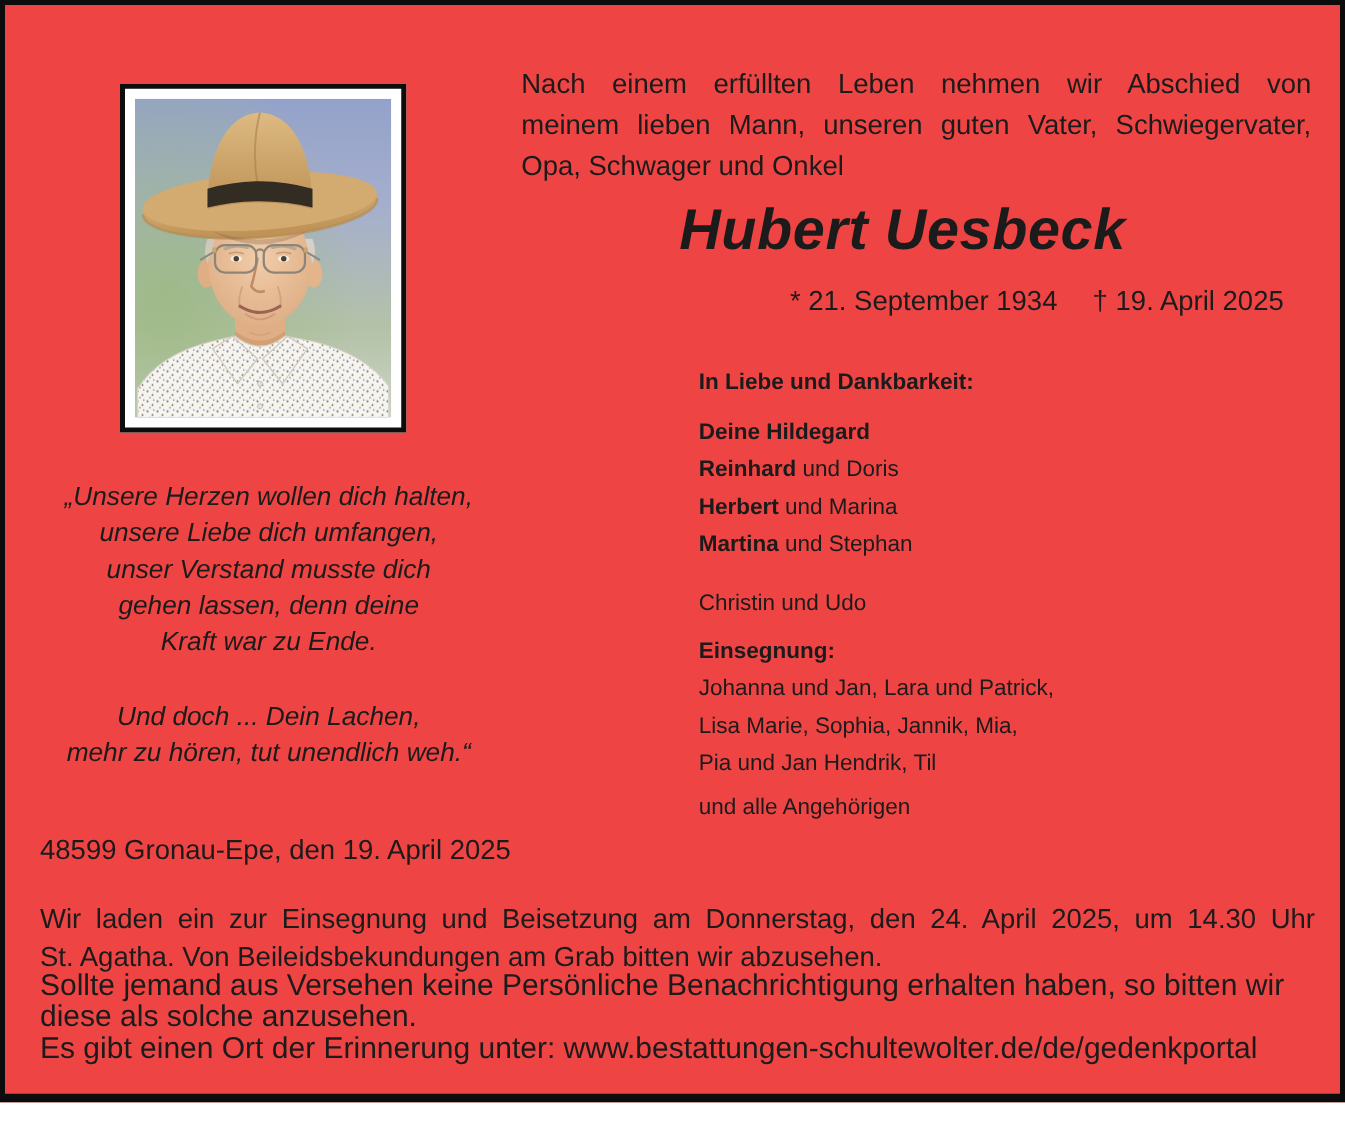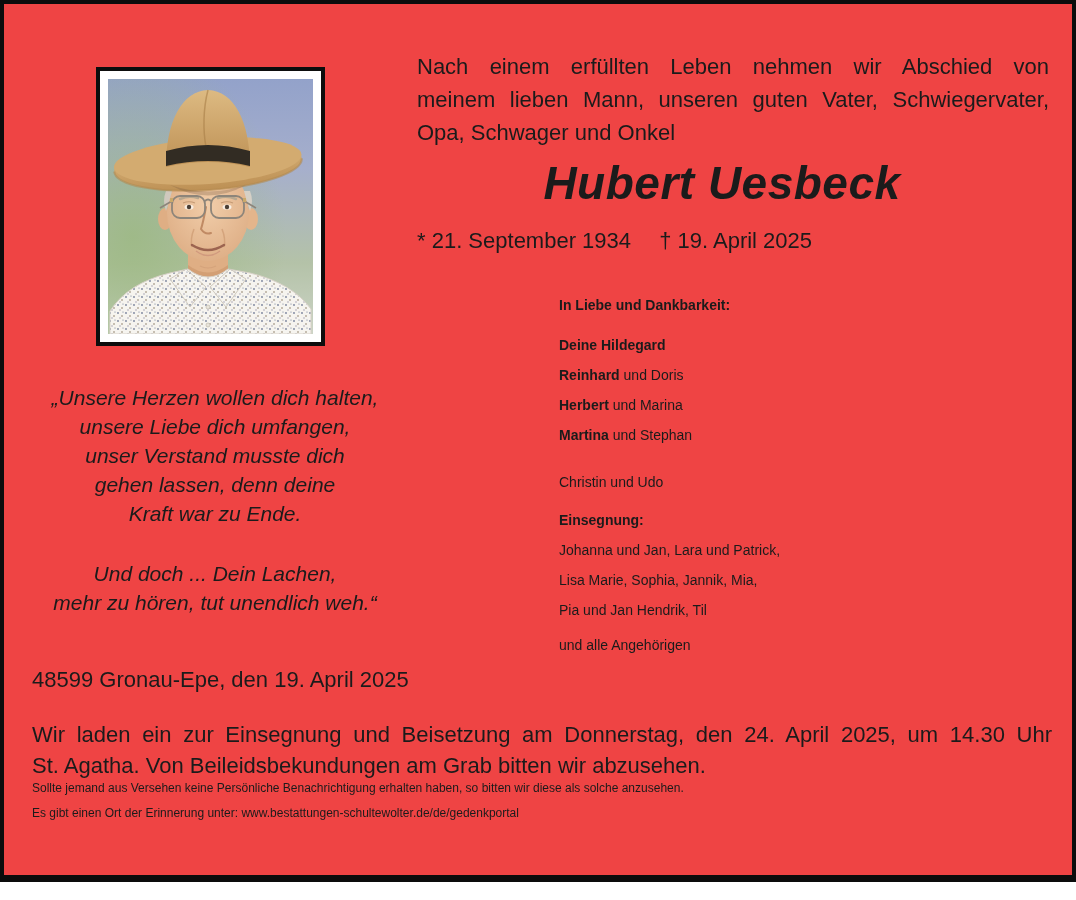--- a/index.html
+++ b/index.html
@@ -30,43 +30,43 @@
 
   
   .intro { left: 413px; top: 46px; width: 632px; font-size: 22px; line-height: 33px; }
   .jline { text-align: justify; text-align-last: justify; }
   .deceased-name {
     left: 413px; top: 150px; width: 610px;
     font-size: 46px; line-height: 58px;
     font-weight: bold; font-style: italic;
     text-align: center; letter-spacing: 0.5px;
   }
-  .dates { left: 413px; top: 224px; width: 610px; font-size: 22px; text-align: left; }
+  .dates { left: 413px; top: 224px; width: 610px; font-size: 22px; text-align: right; }
   .dates .death-part { display: inline-block; margin-left: 22px; }
 
-  .mourners { left: 555px; top: 286px; font-size: 14px; line-height: 30px; }
+  .mourners { left: 555px; top: 286px; font-size: 18px; line-height: 30px; }
   .mourners .heading { font-weight: bold; margin-bottom: 10px; }
   .mourners .fam-line b { font-weight: bold; }
   .mourners .gap-sm { margin-top: 17px; }
   .mourners .gk-heading { font-weight: bold; margin-top: 8px; }
   .mourners .closing { margin-top: 5px; }
 
   
   .poem {
     left: 15px; top: 379px; width: 392px;
     font-size: 21px; line-height: 29px;
     font-style: italic; text-align: center;
   }
   .poem .stanza2 { margin-top: 31px; }
 
   .place-date { left: 28px; top: 663px; font-size: 22px; }
 
   .invitation { left: 28px; top: 715px; width: 1020px; font-size: 22px; line-height: 31px; }
 
-  .footnote { left: 28px; top: 772px; width: 1020px; font-size: 12px; line-height: 25px; }
+  .footnote { left: 28px; top: 772px; width: 1020px; font-size: 24px; line-height: 25px; }
 </style>
 </head>
 <body>
 
 <div class="notice">
 
   <div class="abs photo-frame">
     <svg viewBox="0 0 205 255" preserveAspectRatio="xMidYMid slice" role="img">
       <defs>
         <linearGradient id="bg" x1="0" y1="0" x2="0" y2="1">

